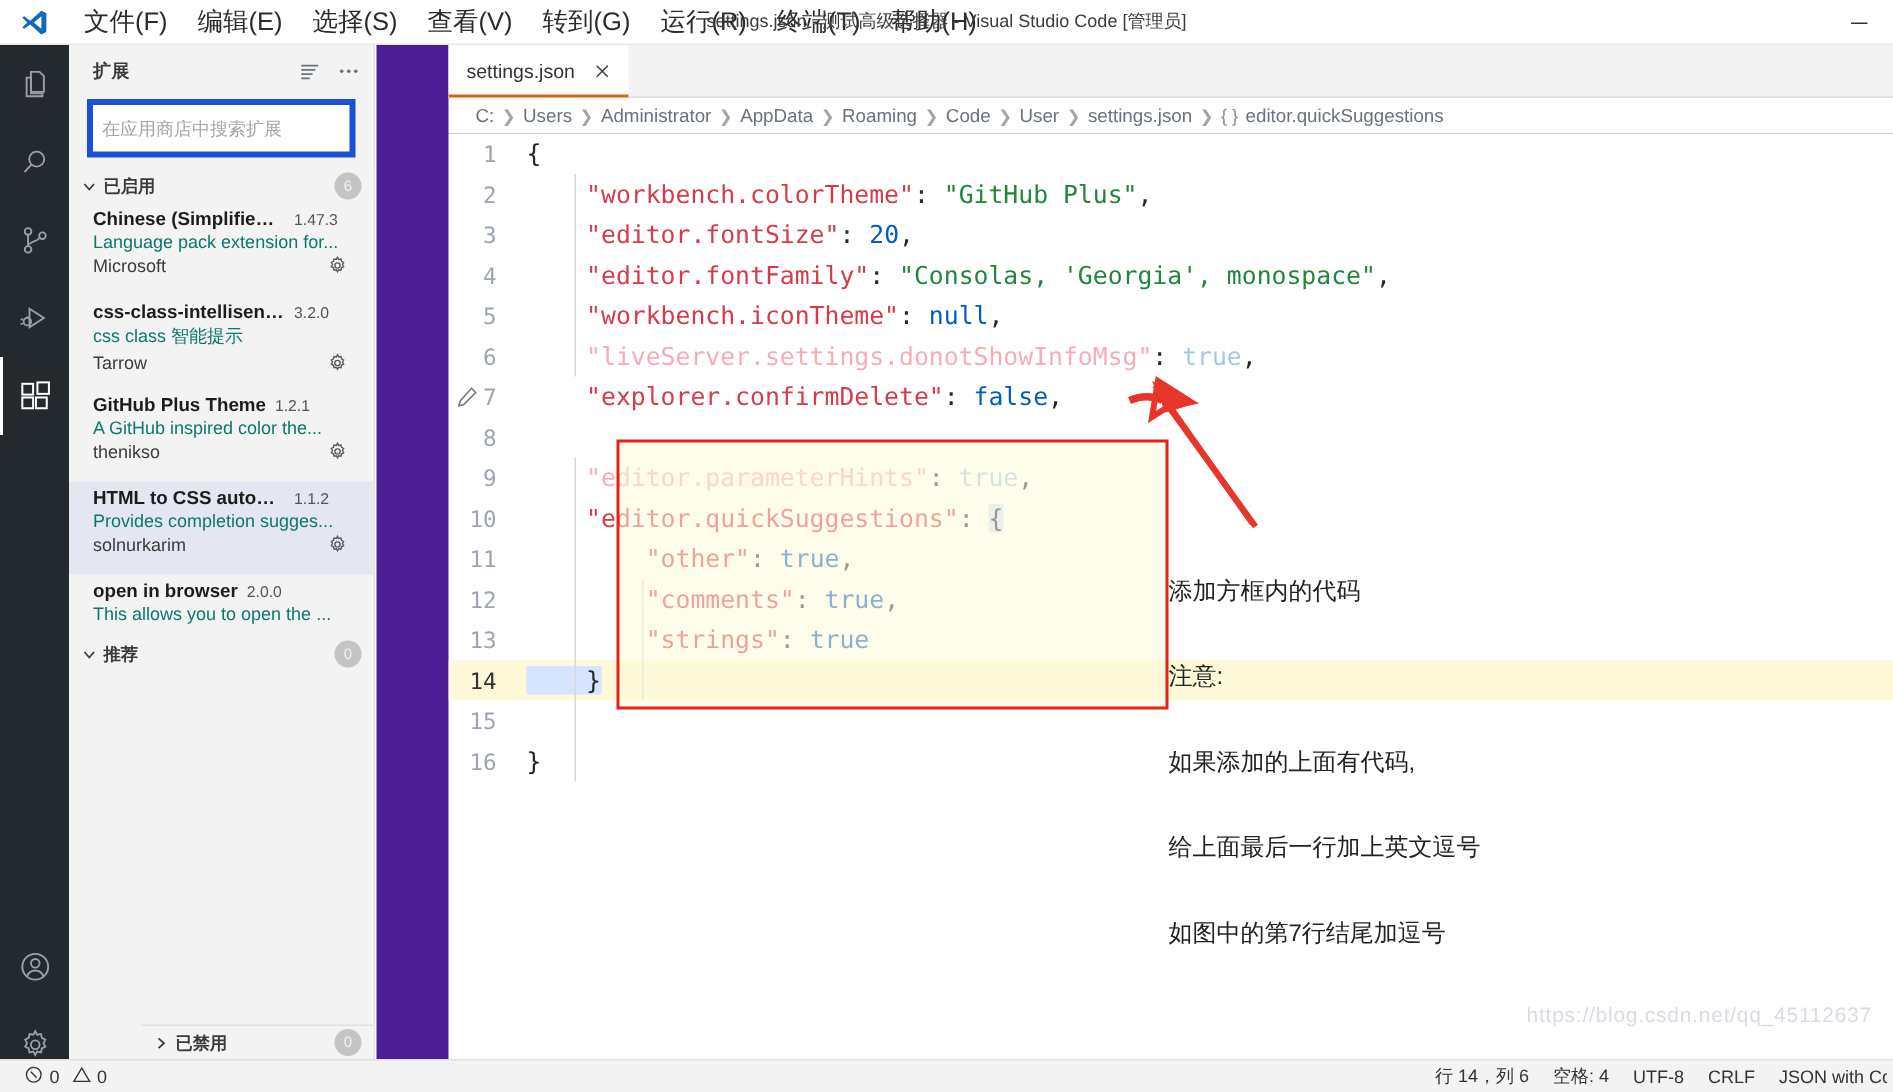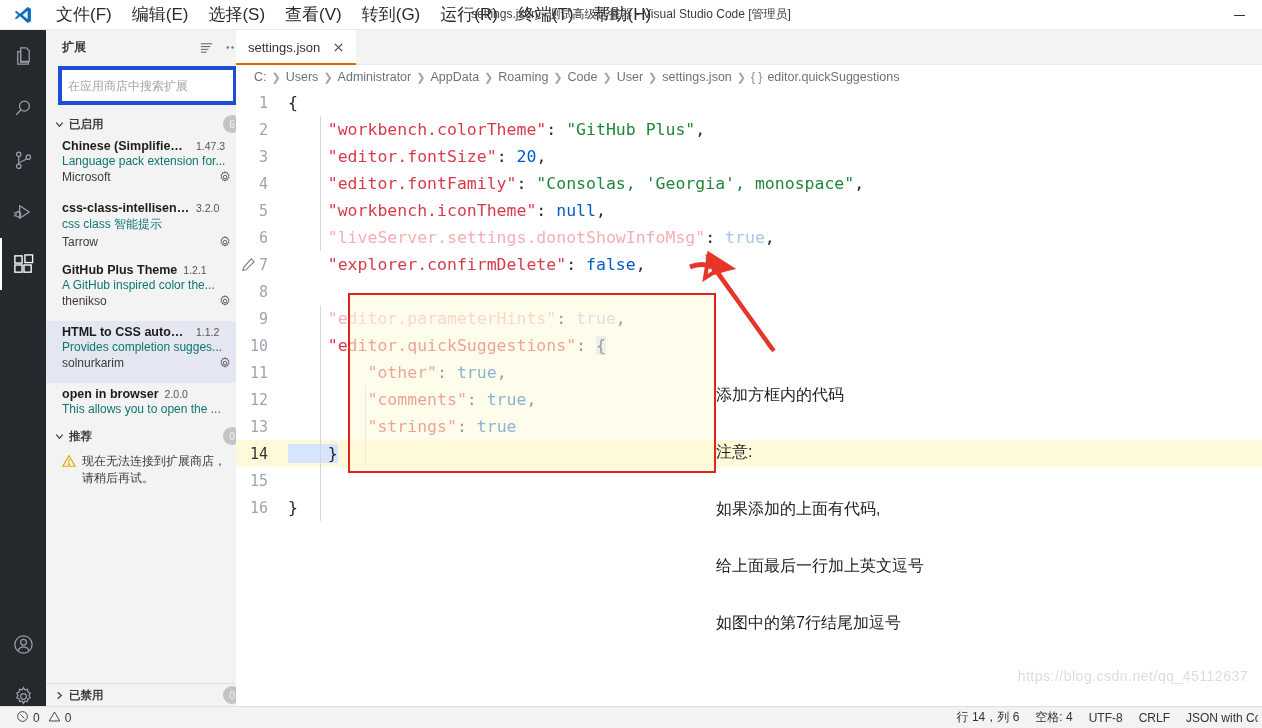--- a/index.html
+++ b/index.html
@@ -102,25 +102,26 @@
   .ext-row3 { display: flex; align-items: center; justify-content: space-between; margin-top: 1px; padding-right: 8px;}
   .ext-pub { font-size: 12px; color: #3b3b3b; }
   .gear-ic { width: 16px; height: 16px; display:flex; align-items:center; justify-content:center;}
   .rec-msg {
     display: flex; gap: 6px; padding: 6px 12px 6px 16px; font-size: 12px; color: #3b3b3b;
     line-height: 17px;
   }
   .warn-ic { flex: none; margin-top: 1px; }
   .sb-footer {
     border-top: 1px solid #e0e0e0;
+    margin-left: 48px;
   }
 
   
   .editor-area {
-    position: absolute; top: 30px; left: 236px; right: 0; height: 676px; background: #eab308;
+    position: absolute; top: 30px; left: 251px; right: 0; height: 676px; background: #4c1d95; padding-left: 48px;
   }
   .tabbar { height: 35px; background: #f3f3f3; display: flex; border-bottom: 1px solid #e8e8e8;}
   .tab {
     height: 35px; display: flex; align-items: center; gap: 10px; padding: 0 10px 0 12px;
     background: #fff; font-size: 13px; color: #333; cursor: pointer;
     border-bottom: 1px solid #fff; position: relative;
   }
   .tab.active::after {
     content:""; position:absolute; left:0; right:0; bottom:-1px; height:2px; background:#d16b00;
   }
@@ -416,31 +417,20 @@
           <span class="chev">
             <svg width="11" height="11" viewBox="0 0 12 12" fill="none" stroke="#3b3b3b" stroke-width="1.3">
               <path d="M2.5 4 L6 8 L9.5 4"></path>
             </svg>
           </span>
           <span>推荐</span>
         </div>
         <span class="badge">0</span>
       </div>
 
-      <div class="rec-msg">
-        <span class="warn-ic">
-          <svg width="14" height="14" viewBox="0 0 16 16" fill="none" stroke="#e2a700" stroke-width="1.3">
-            <path d="M8 2 L15 14 H1 Z"></path>
-              <line x1="8" y1="6" x2="8" y2="10"></line>
-              <circle cx="8" cy="11.9" r=".6" fill="#e2a700"></circle>
-          </svg>
-        </span>
-        <span style="white-space:pre-line">现在无法连接到扩展商店，
-请稍后再试。</span>
-      </div>
     </div>
 
     <div class="sb-footer">
       <div class="sec-header">
         <div class="sec-left">
           <span class="chev">
             <svg width="11" height="11" viewBox="0 0 12 12" fill="none" stroke="#3b3b3b" stroke-width="1.3">
               <path d="M4 2.5 L8 6 L4 9.5"></path>
             </svg>
           </span>

